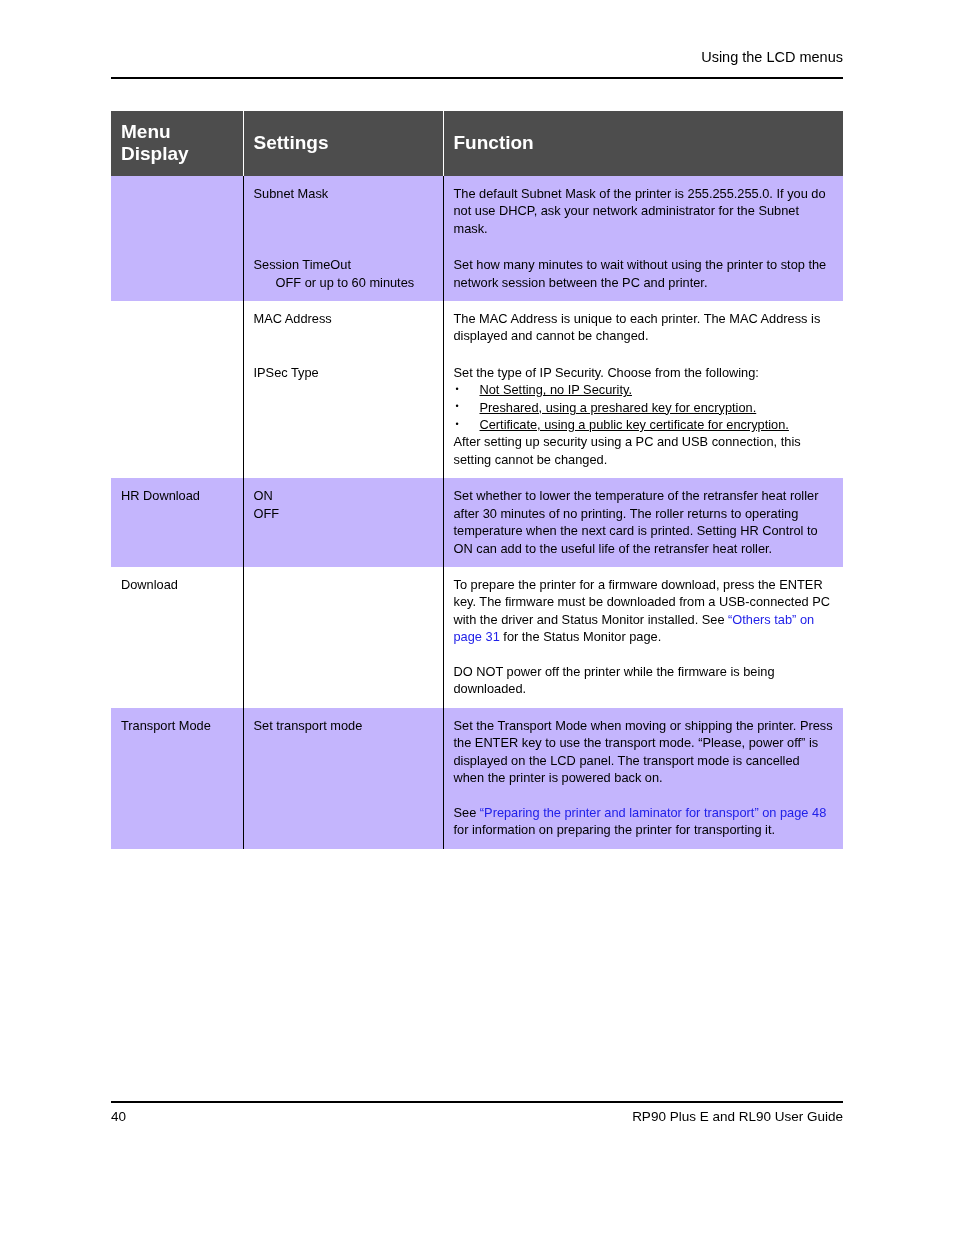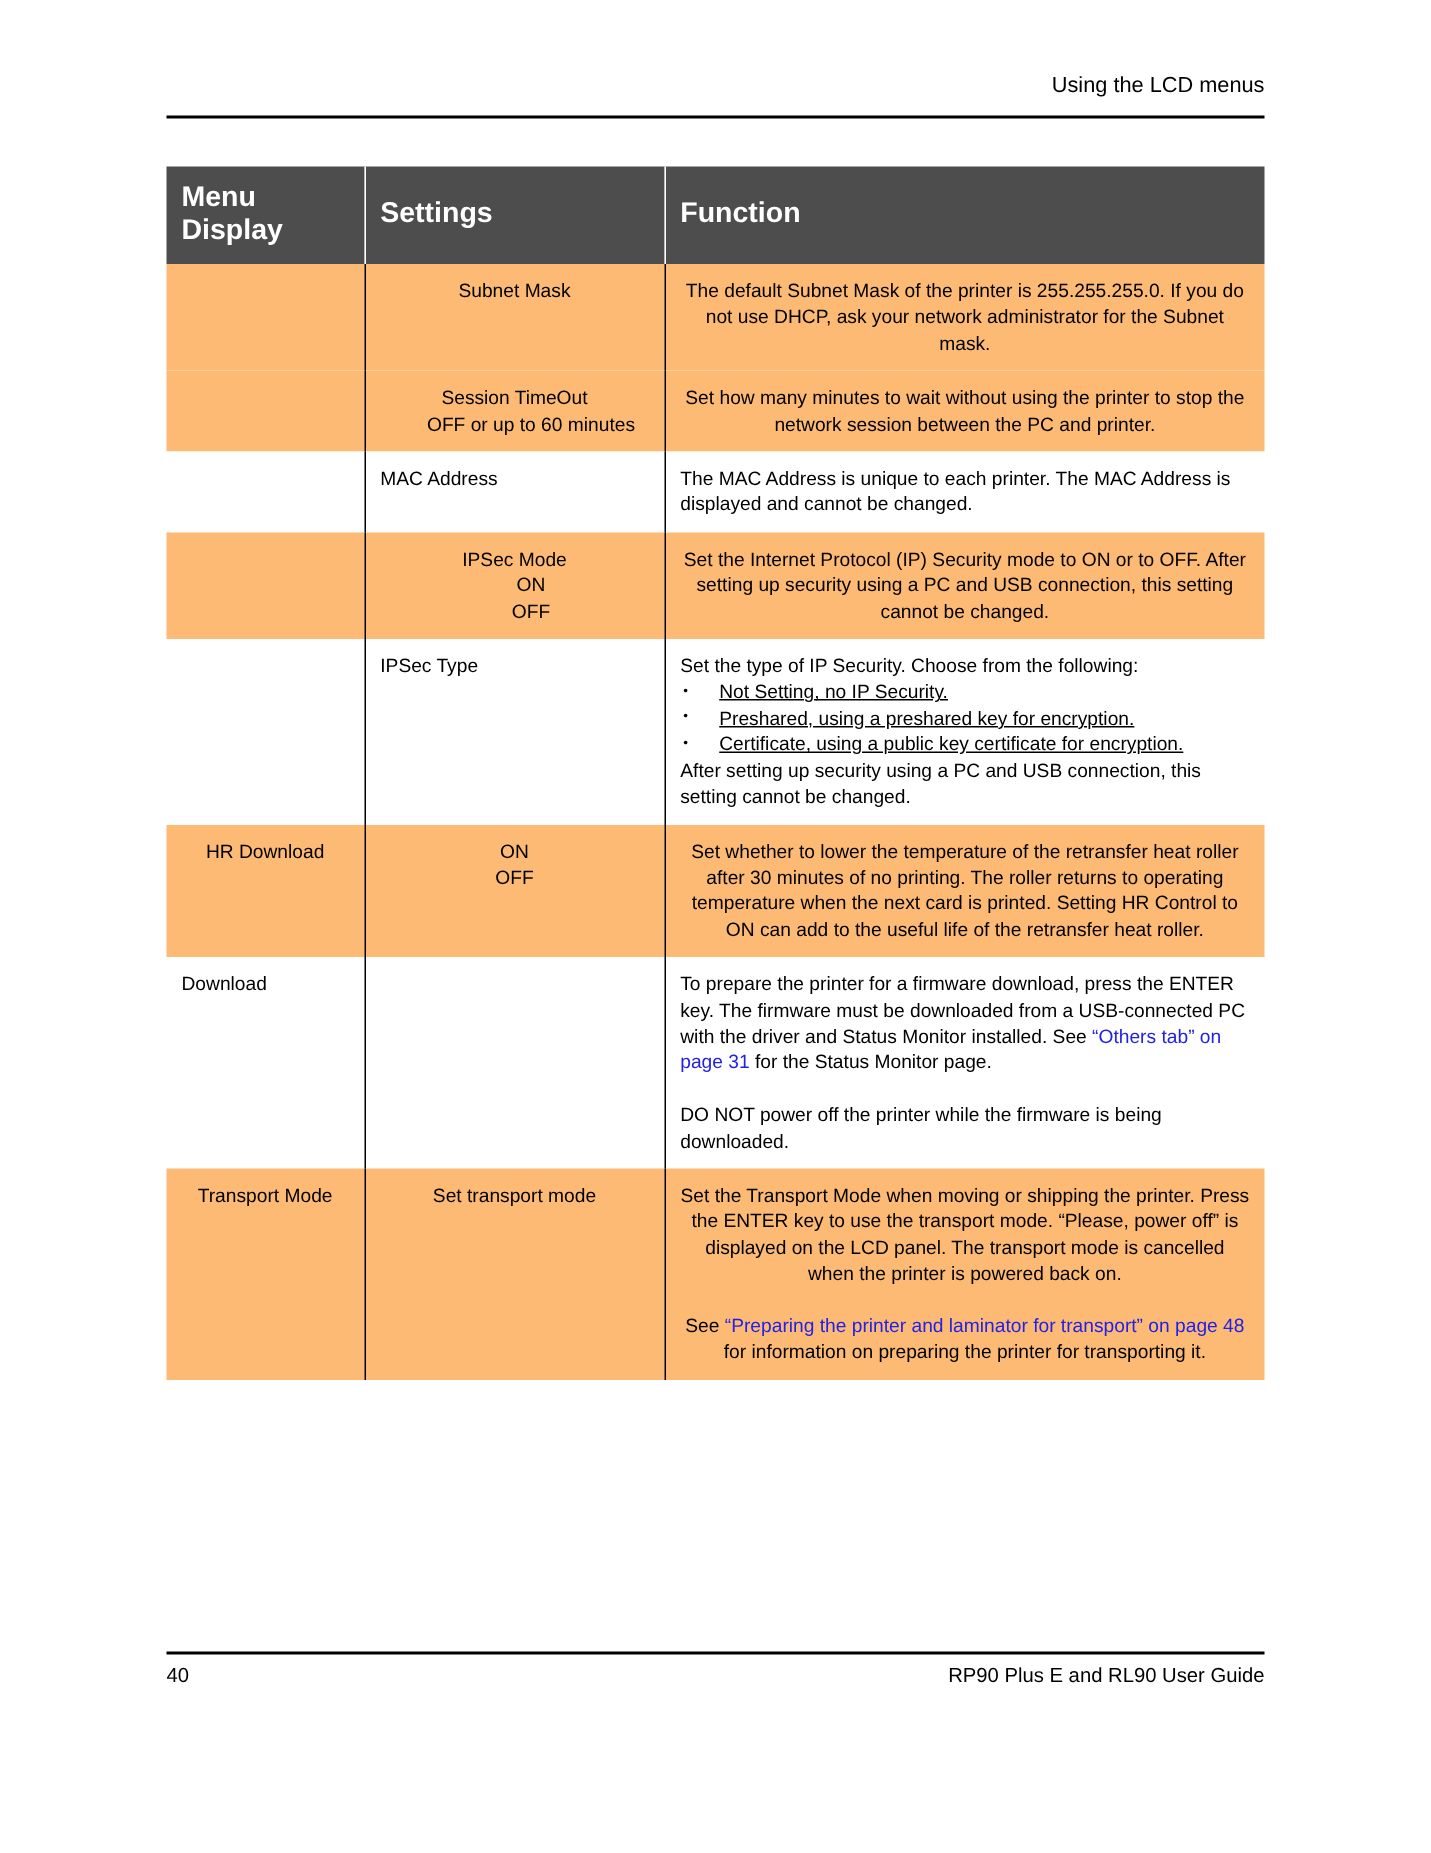--- a/index.html
+++ b/index.html
@@ -69,21 +69,21 @@
   .menu-table thead th:last-child { border-right: none; }
 
   .menu-table tbody td {
     vertical-align: top;
     padding: 9px 10px 10px 10px;
     line-height: 17.4px;
     border-right: 1.3px solid #000000;
     color: #000;
   }
   .menu-table tbody td.col-func { border-right: none; }
-  .menu-table tbody tr.shade td { background: #fdba74; text-align: center; }
+  .menu-table tbody tr.shade td { background: #c4b5fd; }
   .menu-table tbody tr.plain td { background: #ffffff; }
 
   .cell-indent {
     display: block;
     padding-left: 22px;
   }
   .cell-blank-line { display: block; height: 17.4px; }
 
   .bullets {
     list-style: none;
@@ -178,29 +178,20 @@
       </tr>
 
       <tr class="plain">
         <td class="col-menu"></td>
         <td class="col-set">
           <span>MAC Address</span>
         </td>
         <td class="col-func">The MAC Address is unique to each printer. The MAC Address is displayed and cannot be changed.</td>
       </tr>
 
-      <tr class="shade">
-        <td class="col-menu"></td>
-        <td class="col-set">
-          <span>IPSec Mode</span>
-          <span class="cell-indent">ON</span>
-          <span class="cell-indent">OFF</span>
-        </td>
-        <td class="col-func">Set the Internet Protocol (IP) Security mode to ON or to OFF. After setting up security using a PC and USB connection, this setting cannot be changed.</td>
-      </tr>
 
       <tr class="plain">
         <td class="col-menu"></td>
         <td class="col-set">
           <span>IPSec Type</span>
         </td>
         <td class="col-func">
           <div>Set the type of IP Security. Choose from the following:</div>
           <ul class="bullets">
             <li>Not Setting, no IP Security.</li>

